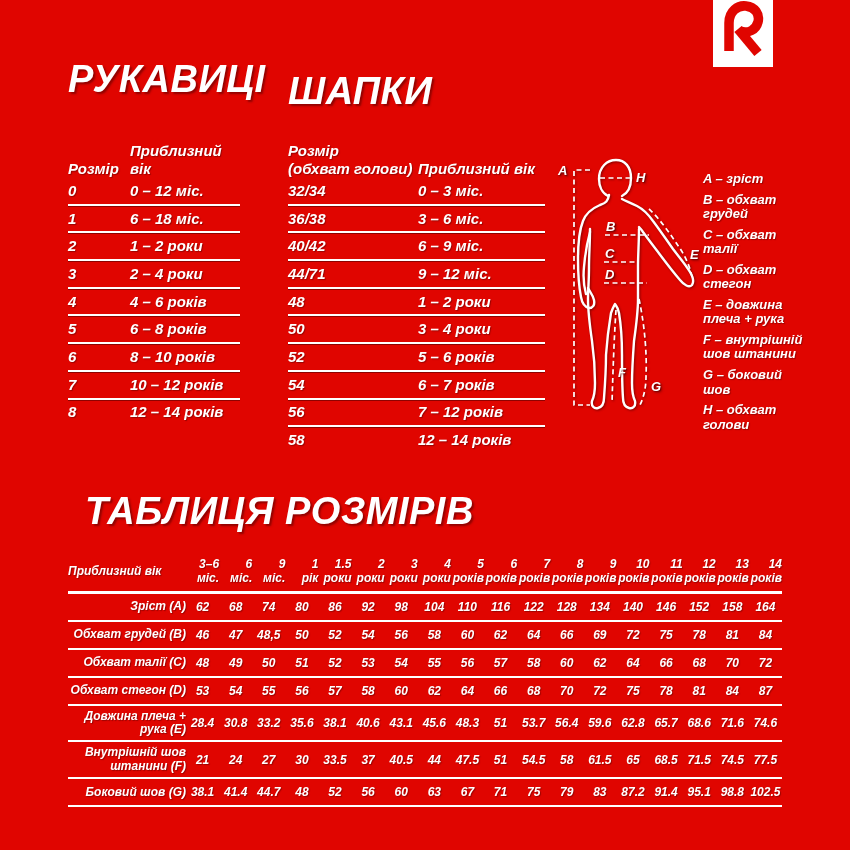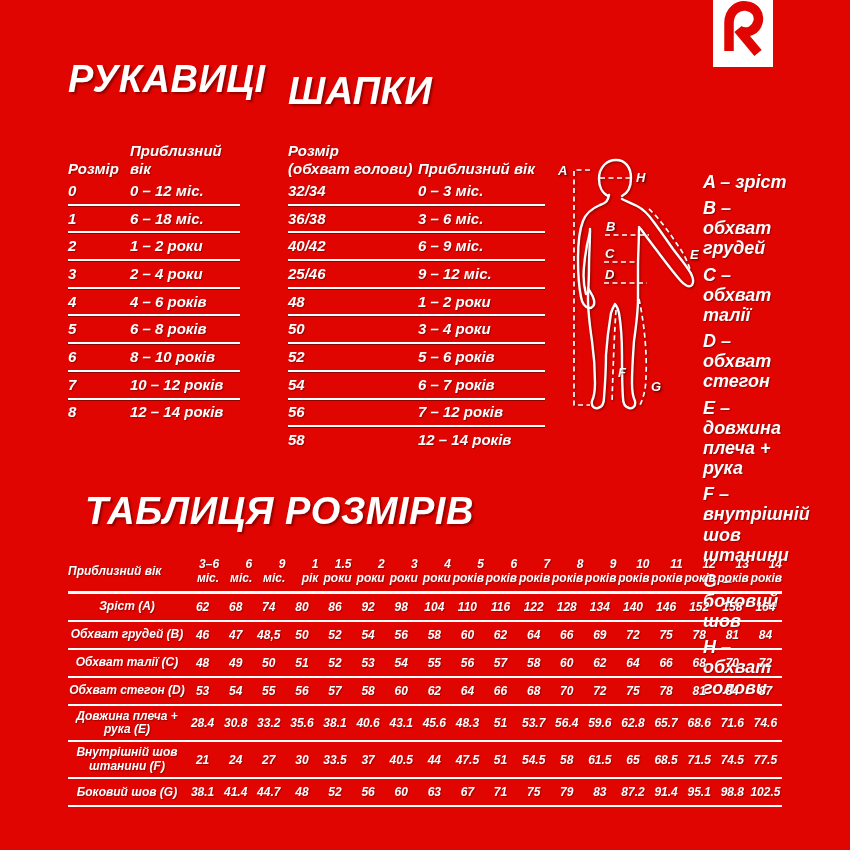--- a/index.html
+++ b/index.html
@@ -37,32 +37,32 @@
   .figure { position:absolute; left:550px; top:155px; width:155px; height:265px;
             filter:drop-shadow(1px 1px 1px rgba(60,0,0,0.55)); }
   .figure path { fill:none; stroke:#fff; }
   .figure .outline { stroke-width:2.4; stroke-linecap:round; stroke-linejoin:round; }
   .figure .dash { stroke-width:1.7; stroke-dasharray:5 3.5; }
   .figure text { fill:#fff; font-family:"Liberation Sans","DejaVu Sans",sans-serif;
                  font-weight:bold; font-size:13px; }
 
   
   .legend { position:absolute; left:703px; top:172px; width:100px;
-            font-size:18px; line-height:1.12; }
+            font-size:13px; line-height:1.12; }
   .legend-item { margin-bottom:6px; }
 
   
   .size-table { position:absolute; left:68px; top:558px; width:714px;
                 border-collapse:collapse; table-layout:fixed; font-size:12px; }
   .size-table th, .size-table td { padding:0; font-weight:bold;
                 border-bottom:2px solid #fff; box-shadow:0 1px 0 rgba(60,0,0,0.5); }
   .size-table thead th { border-bottom-width:3px; vertical-align:bottom;
                 padding-bottom:5px; text-align:right; line-height:1.15; }
   .size-table th.corner { width:118px; text-align:left; vertical-align:middle; }
-  .size-table td.lab { text-align:center; padding:4px 0; line-height:1.12; }
+  .size-table td.lab { text-align:right; padding:4px 0; line-height:1.12; }
   .size-table td.val { text-align:center; padding:6px 0; }
 </style>
 </head>
 <body>
 
 <div class="page" style="background: rgb(224, 5, 0); color: rgb(255, 255, 255);">
 
   <div class="logo-box">
     <svg viewBox="0 0 60 67">
       <path d="M 16,51 L 16,23 C 16,11 25,5 33,6 C 42,7 47,14 45,22 C 43,30 35,34 27,31" fill="none" stroke="#e00500" stroke-width="9.5" stroke-linejoin="round"></path>
@@ -133,21 +133,21 @@
         </div>
         <div class="mini-row">
           <span class="c1">36/38</span>
           <span class="c2">3 – 6 міс.</span>
         </div>
         <div class="mini-row">
           <span class="c1">40/42</span>
           <span class="c2">6 – 9 міс.</span>
         </div>
         <div class="mini-row">
-          <span class="c1">25/46</span>
+          <span class="c1">44/71</span>
           <span class="c2">9 – 12 міс.</span>
         </div>
         <div class="mini-row">
           <span class="c1">48</span>
           <span class="c2">1 – 2 роки</span>
         </div>
         <div class="mini-row">
           <span class="c1">50</span>
           <span class="c2">3 – 4 роки</span>
         </div>

